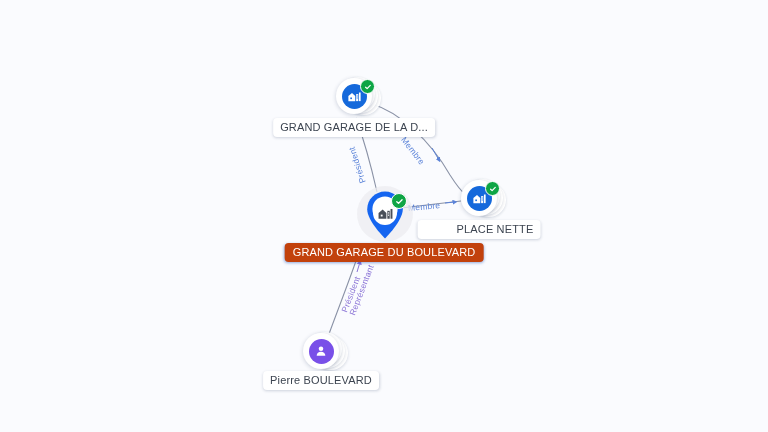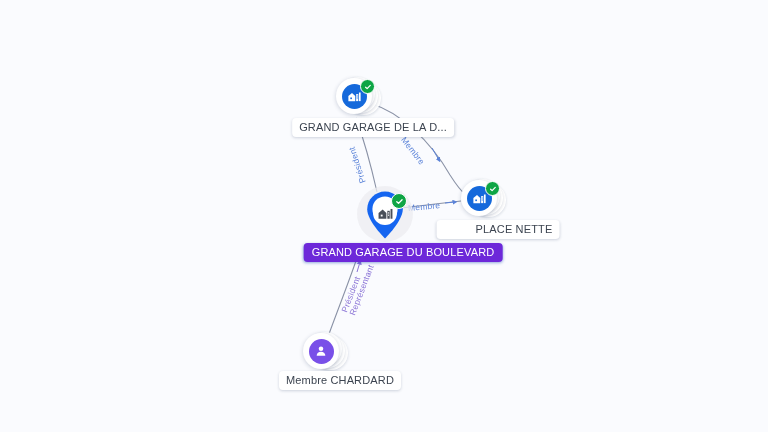--- a/index.html
+++ b/index.html
@@ -142,24 +142,23 @@
     position: absolute;
     white-space: nowrap;
     background: #ffffff;
     color: #3c4450;
     font-size: 11px;
     letter-spacing: .15px;
     padding: 3px 7px 4px 7px;
     border-radius: 4px;
     box-shadow: 0 1px 3px rgba(30,50,90,0.20);
     transform: translateX(-50%);
-    margin-left: 19px;
   }
   .node-label.selected {
-    background: #6d28d9;
+    background: #c2410c;
     color: #ffffff;
     border-radius: 4px;
     box-shadow: 0 1px 3px rgba(20,70,180,0.45);
     padding: 3px 8px 4px 8px;
   }
 
   
   .edge-label {
     position: absolute;
     white-space: nowrap;
@@ -287,16 +286,16 @@
     <div class="node-stack s2"></div>
     <div class="node-stack s1"></div>
     <div class="node-disc">
       <div class="icon-circle">
         <svg width="14" height="14" viewBox="0 0 24 24" aria-hidden="true">
           <circle cx="12" cy="8.2" r="3.9" fill="#ffffff"></circle>
           <path d="M4.6 20.2 C4.6 15.6 8.0 13.2 12 13.2 C16 13.2 19.4 15.6 19.4 20.2 Z" fill="#ffffff"></path>
         </svg>
       </div>
     </div>
-    <div class="node-label" style="left:0px; top:20px;">Membre CHARDARD</div>
+    <div class="node-label" style="left:0px; top:20px;">Pierre BOULEVARD</div>
   </div>
 
 </div>
 
 </body></html>

